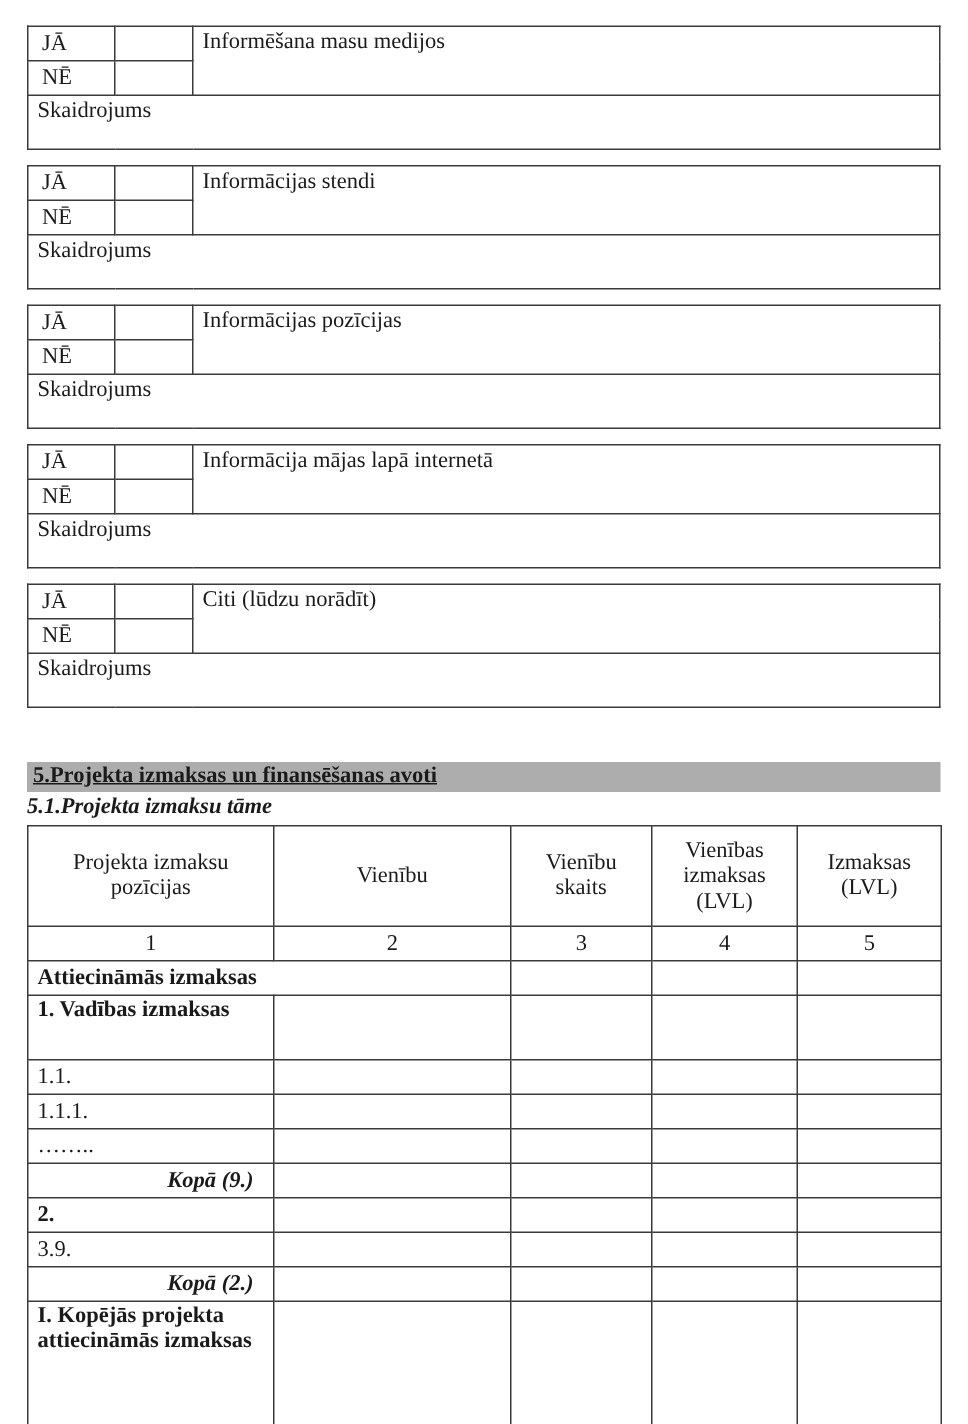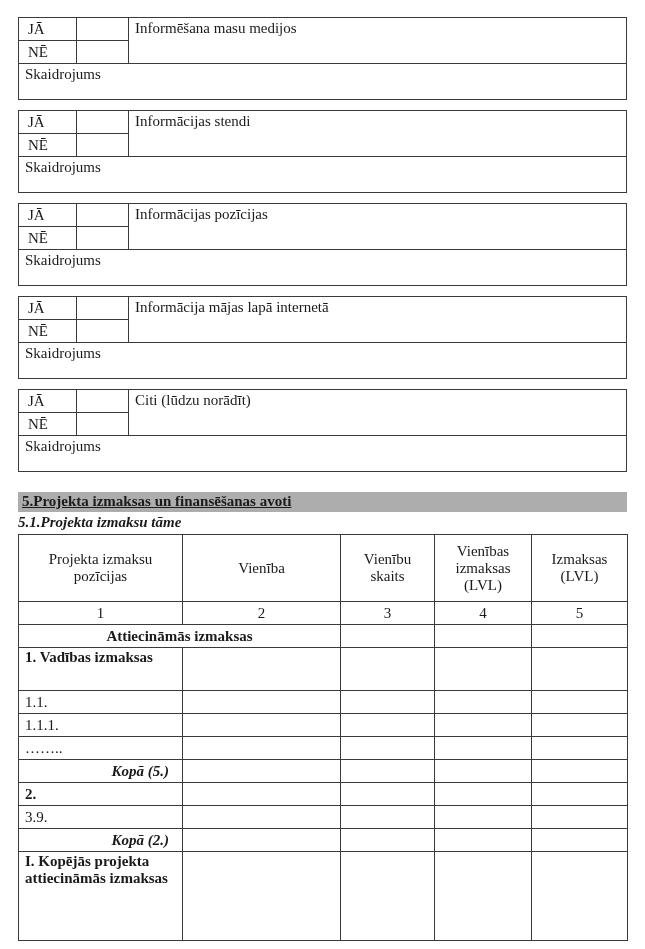--- a/index.html
+++ b/index.html
@@ -29,21 +29,21 @@
   
   .check-table { margin-bottom: 10px; }
   .yn-cell  { width: 42px; height: 20px; padding-left: 9px; vertical-align: middle; }
   .box-cell { width: 39px; }
   .label-cell { vertical-align: top; padding-top: 2px; }
   .explain-cell { height: 32px; vertical-align: top; padding-top: 2px; }
 
   
   .section-bar {
     background: #adadad;
-    margin-top: 20px;
+    margin-top: 36px;
     padding: 1px 4px 2px 4px;
     font-weight: bold;
   }
   .section-bar .bar-text { text-decoration: underline; }
   .subtitle {
     font-weight: bold;
     padding: 2px 0 3px 0;
     font-style: italic;
   }
 
@@ -54,21 +54,21 @@
   .cost-table col.c4 { width: 97px; }
   .cost-table col.c5 { width: 96px; }
   .cost-table th {
     font-weight: normal;
     text-align: center;
     vertical-align: middle;
     height: 64px;
   }
   .cost-table td { height: 20px; }
   .num-row td { text-align: center; }
-  .group-row td { font-weight: bold; text-align: center; }
+  .group-row td { font-weight: bold; text-align: left; }
   .r-bold td.lbl { font-weight: bold; }
   .r-total td.lbl {
     font-weight: bold;
     font-style: italic;
     text-align: right;
     padding-right: 13px;
   }
   .r-tall td { height: 40px; vertical-align: top; }
   .r-last td { height: 86px; vertical-align: top; }
 </style>
@@ -176,21 +176,21 @@
       <col class="c1">
         <col class="c2">
         <col class="c3">
         <col class="c4">
         <col class="c5">
     </colgroup>
 
     <tbody>
         <tr class="head-row">
       <th>Projekta izmaksu pozīcijas</th>
-      <th>Vienība</th>
+      <th>Vienību</th>
       <th>Vienību skaits</th>
       <th>Vienības izmaksas (LVL)</th>
       <th>Izmaksas (LVL)</th>
     </tr>
 
     <tr class="num-row">
       <td>1</td>
       <td>2</td>
       <td>3</td>
       <td>4</td>
@@ -230,21 +230,21 @@
 
     <tr>
       <td class="lbl">……..</td>
       <td></td>
       <td></td>
       <td></td>
       <td></td>
     </tr>
 
     <tr class="r-total">
-      <td class="lbl">Kopā (5.)</td>
+      <td class="lbl">Kopā (9.)</td>
       <td></td>
       <td></td>
       <td></td>
       <td></td>
     </tr>
 
     <tr class="r-bold">
       <td class="lbl">2.</td>
       <td></td>
       <td></td>

